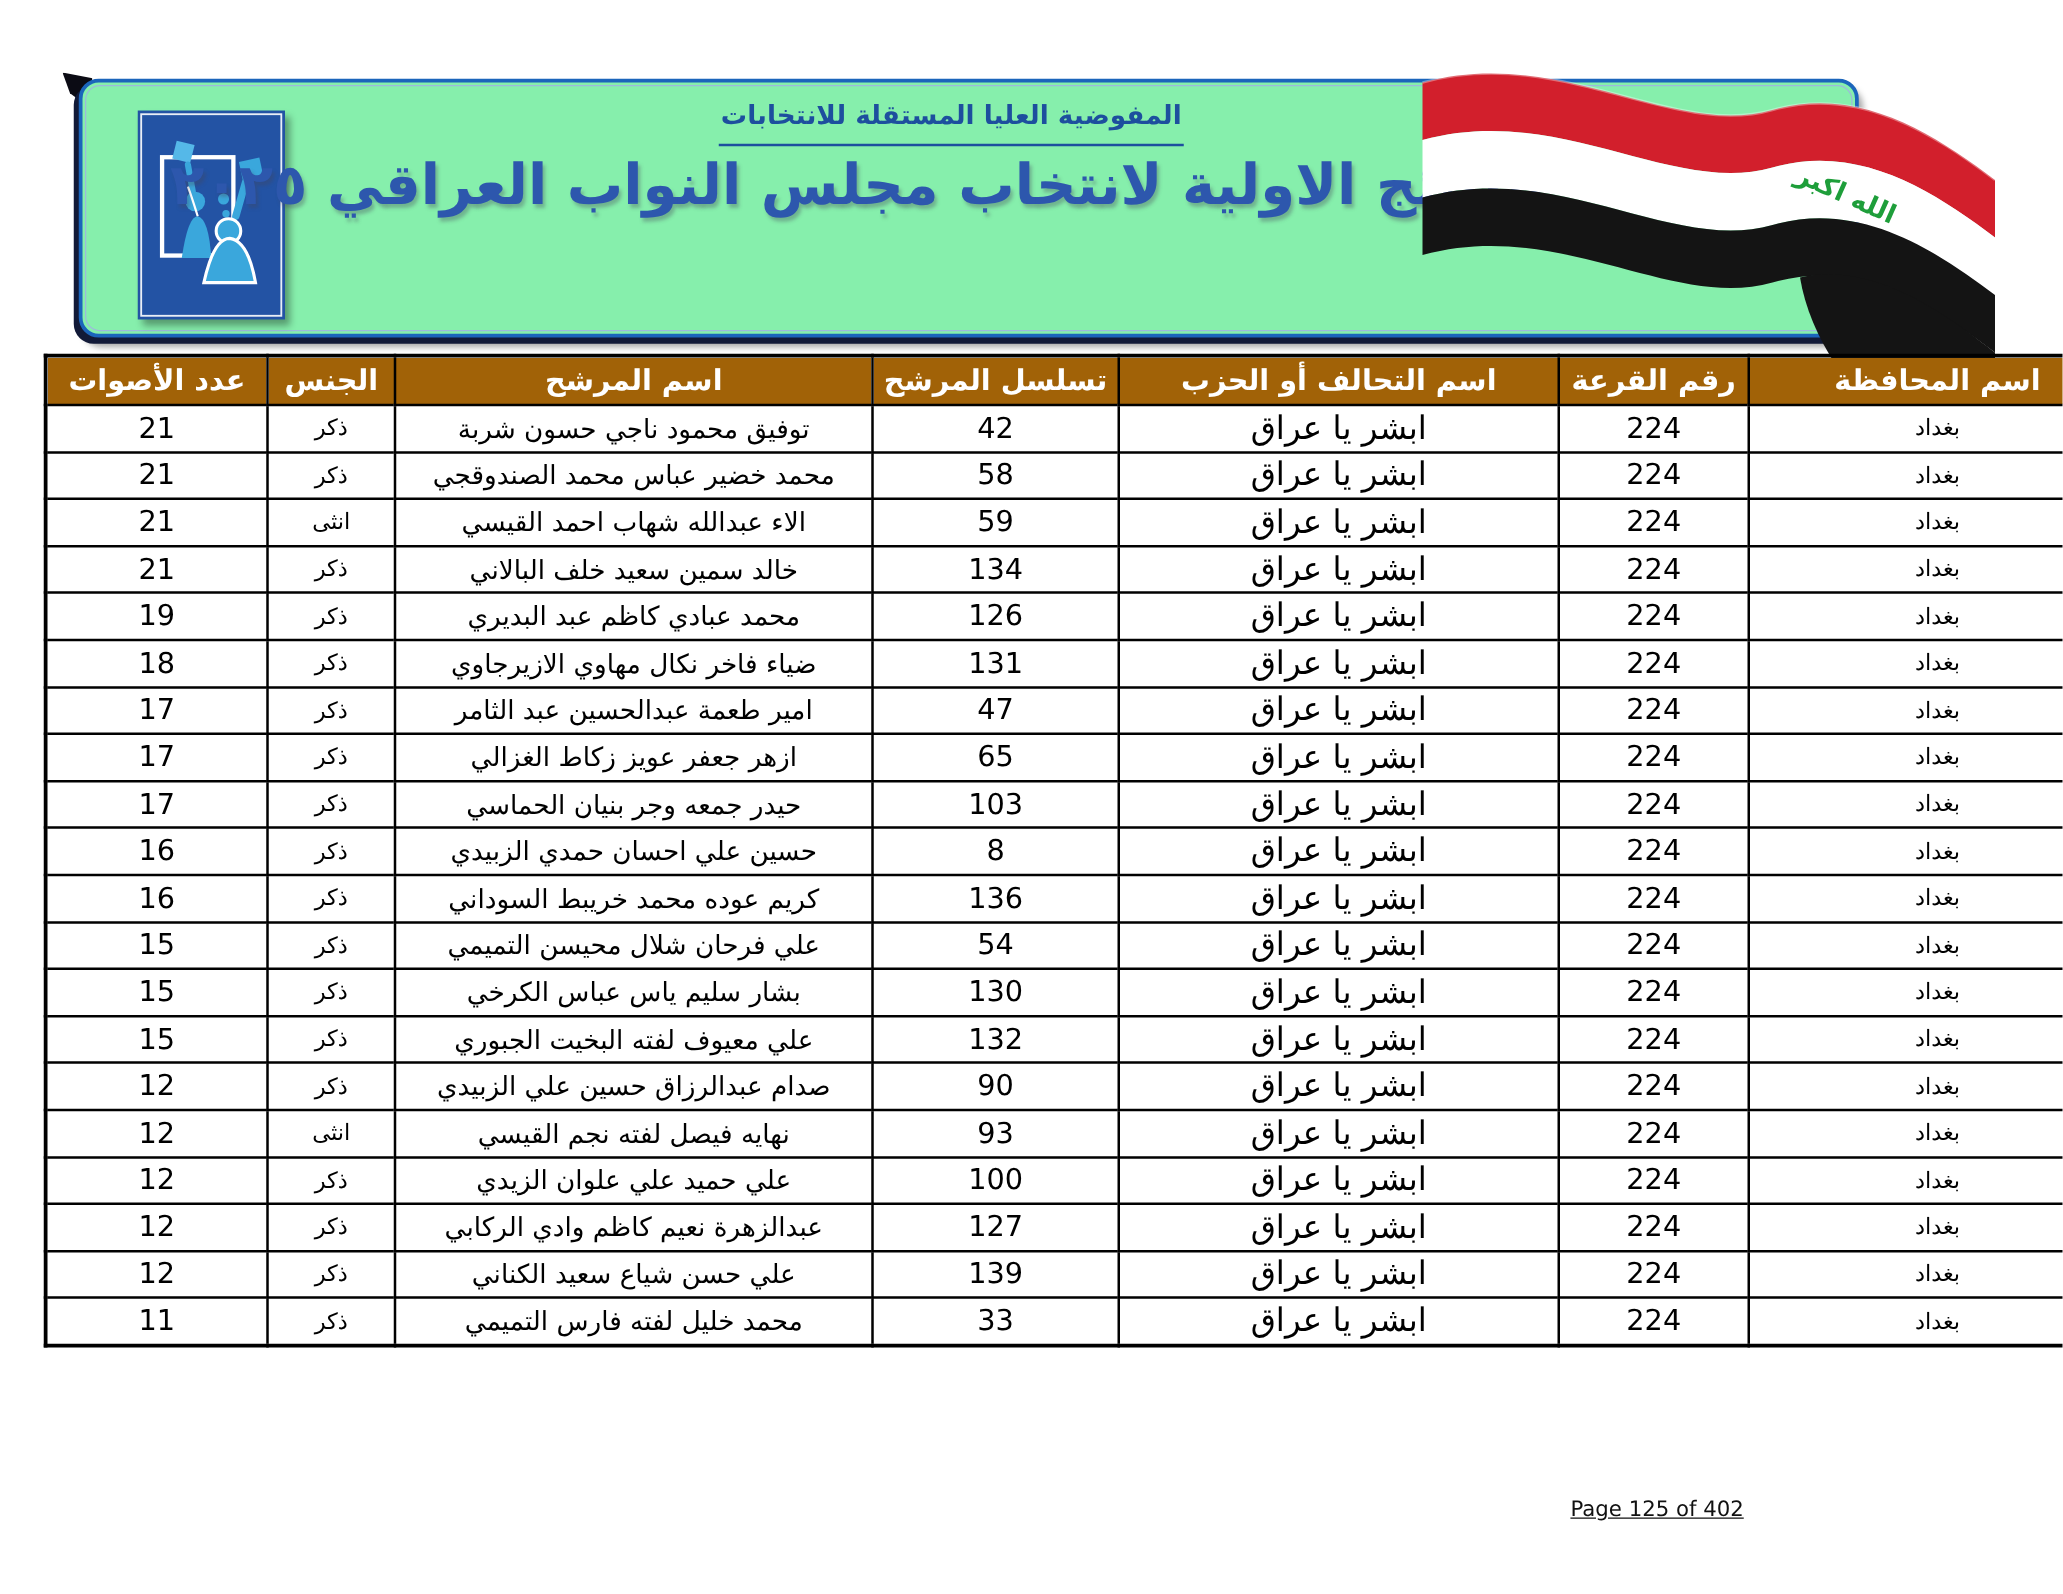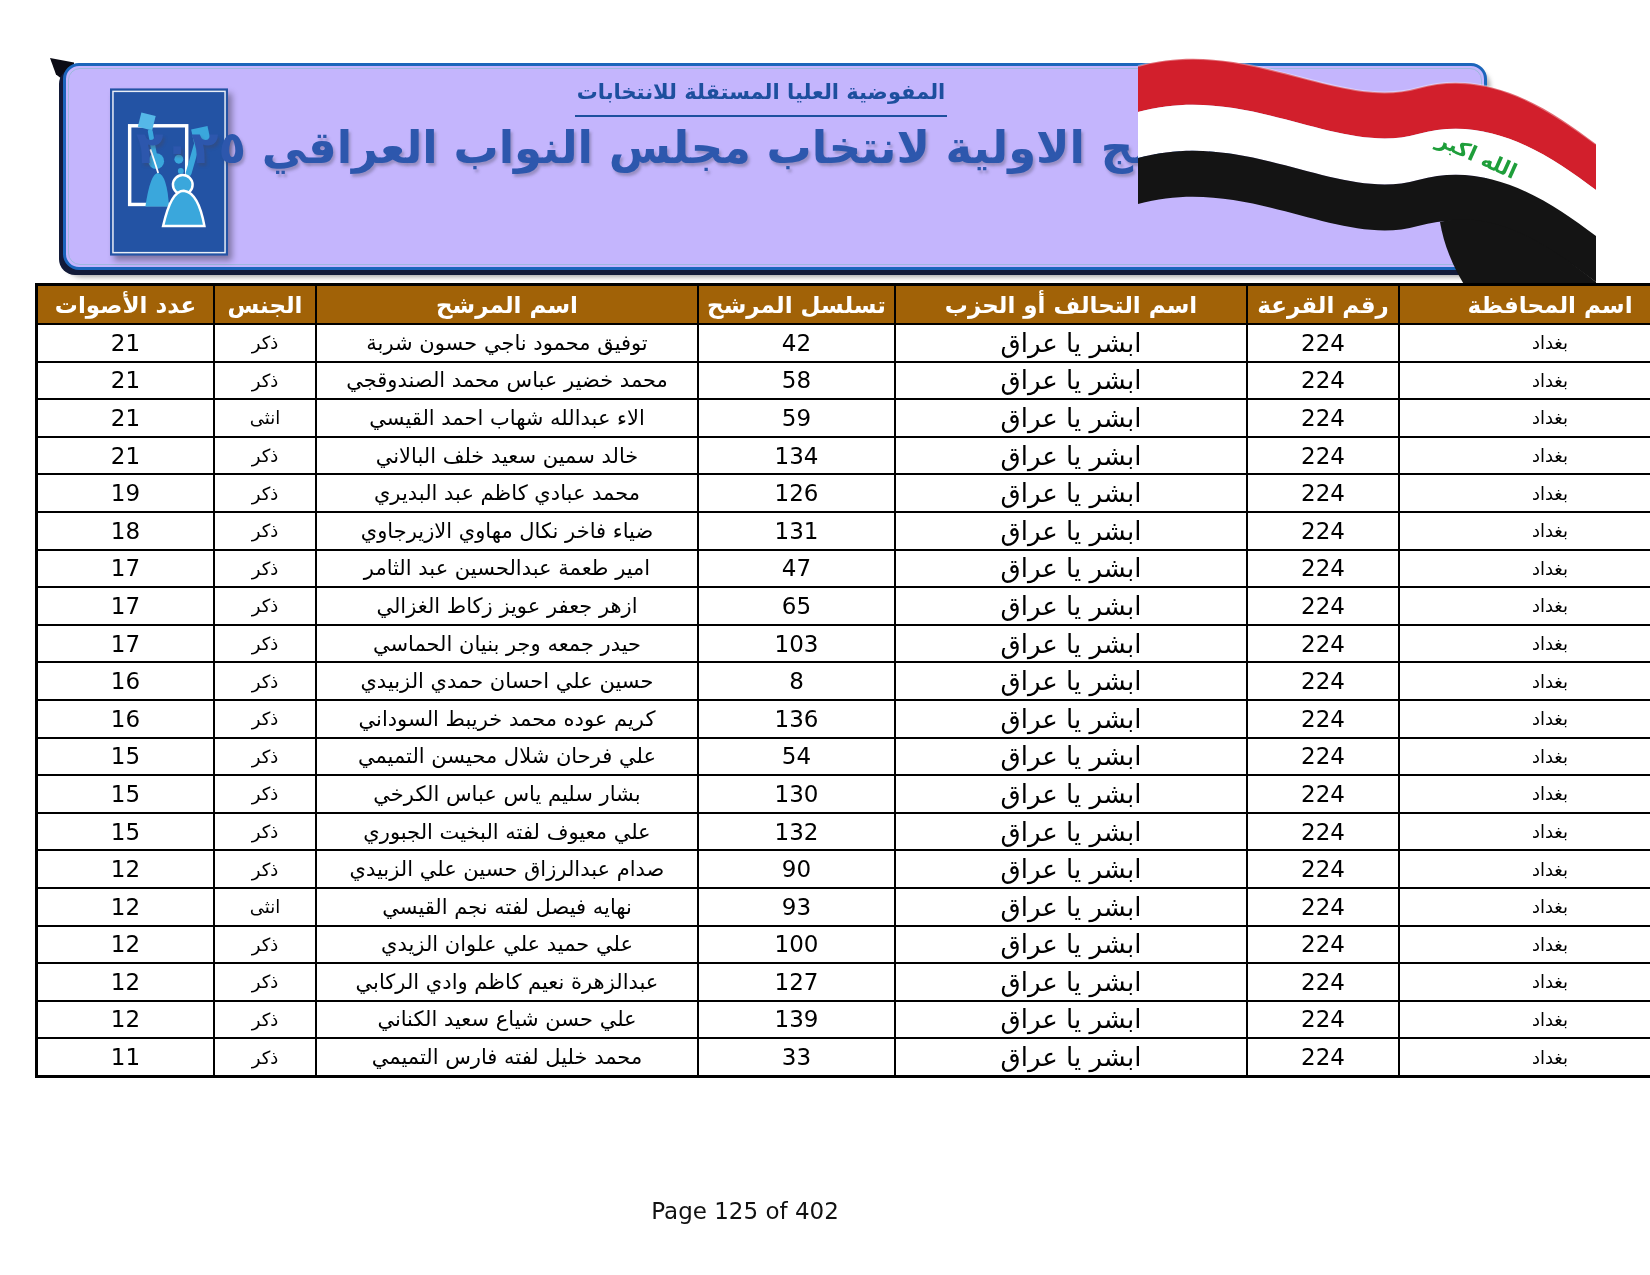--- a/index.html
+++ b/index.html
@@ -9,21 +9,21 @@
   }
 
   
   .banner-corner{
     position:absolute;left:50px;top:58px;width:24px;height:30px;
     background:#0b0b14;z-index:0;
     clip-path:polygon(0 0,100% 15%,100% 100%,25% 55%);
   }
   .banner{
     position:absolute;left:63px;top:63px;width:1418px;height:201px;
-    background:#c4b5fd;border:3px solid #1b65bb;border-radius:16px;
+    background:#86efac;border:3px solid #1b65bb;border-radius:16px;
     box-shadow:-4px 5px 0 #121a38, 3px 7px 5px rgba(0,0,0,0.35);
     z-index:1;
   }
   .banner-inner-line{
     position:absolute;inset:2px;border:1px solid #9db9dd;border-radius:12px;
   }
 
   
   .logo{position:absolute;left:44px;top:20px;width:118px;height:172px;
     filter:drop-shadow(4px 5px 3px rgba(0,0,0,0.35));}
@@ -69,22 +69,22 @@
   td.col-governorate{font-size:18px;}
   td.col-lottery{font-size:23px;}
   td.col-party{font-size:26px;}
   td.col-sequence{font-size:23px;}
   td.col-name{font-size:21px;}
   td.col-gender{font-size:18px;}
   td.col-votes{font-size:23px;}
 
   
   .footer{
-    position:absolute;left:95px;top:1198px;width:1300px;text-align:center;
-    font-size:23px;color:#111;
+    position:absolute;left:95px;top:1198px;width:1300px;text-align:right;
+    font-size:17px;color:#111;text-decoration:underline;
   }
 </style>
 </head>
 <body>
 
 <div class="banner-corner"></div>
 
 <div class="banner">
   <div class="banner-inner-line"></div>
 

